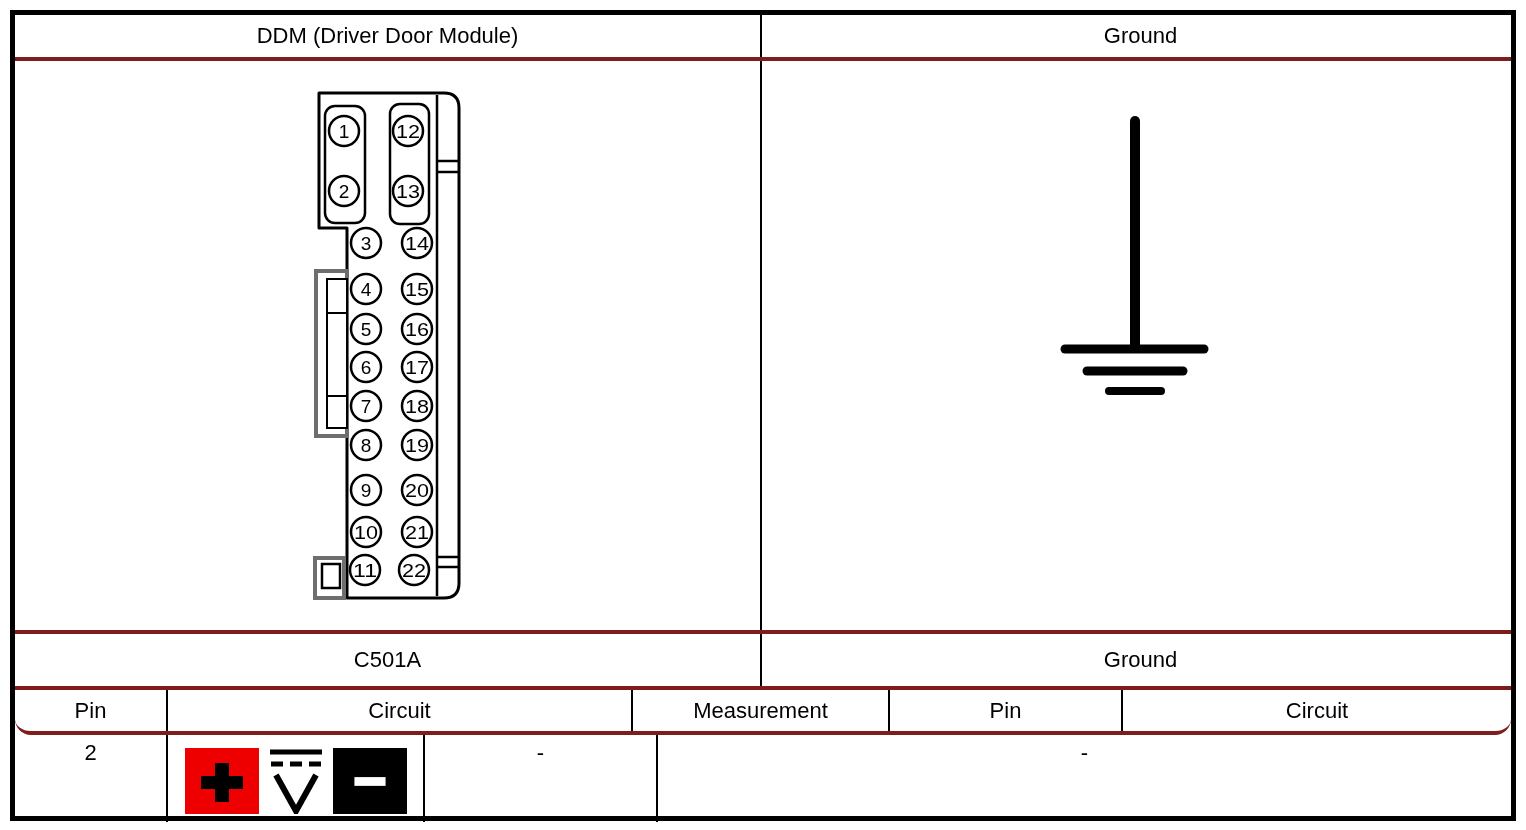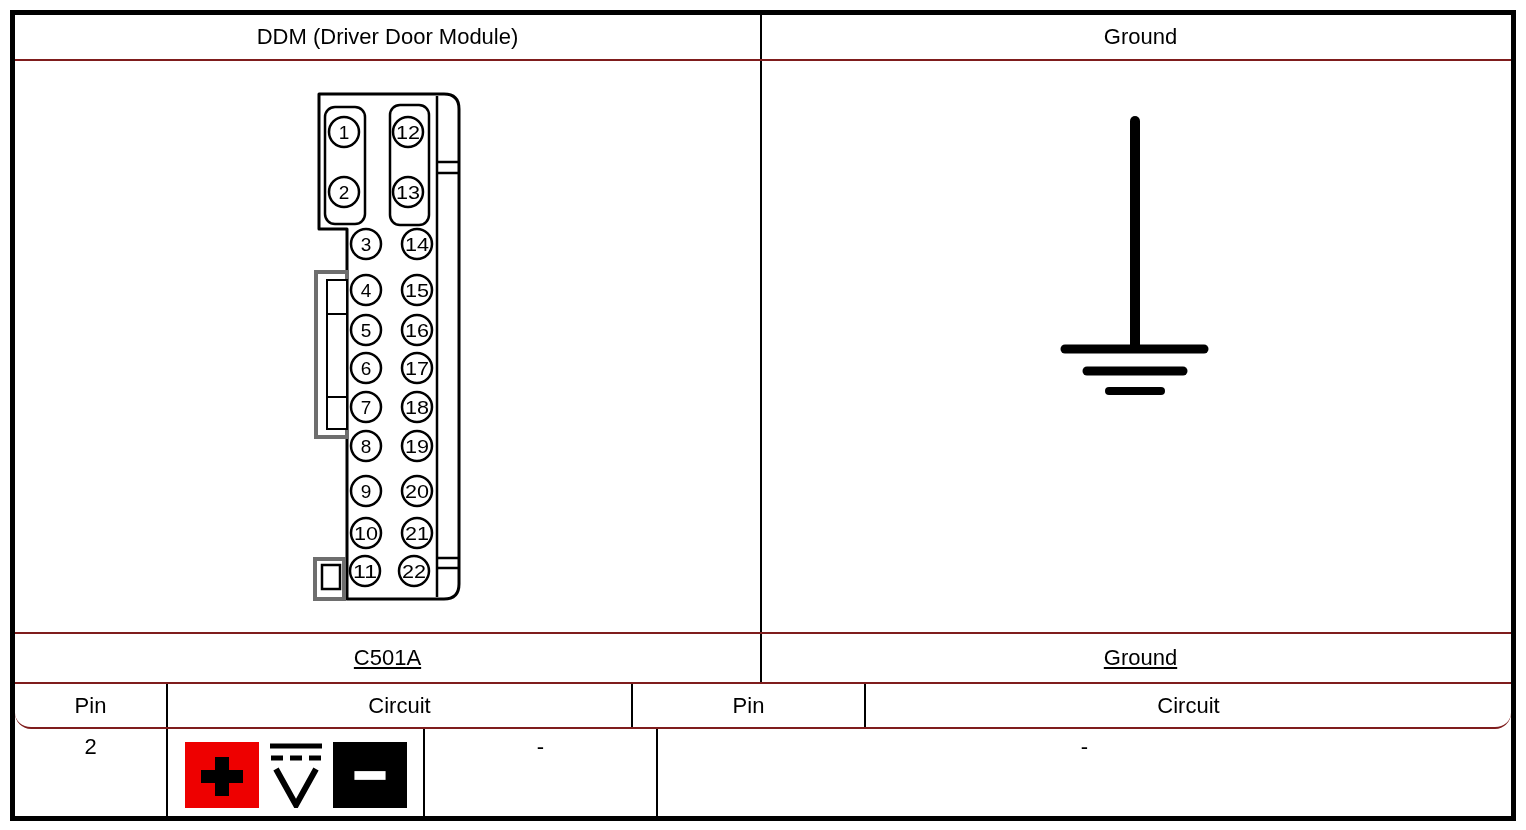--- a/index.html
+++ b/index.html
@@ -1,21 +1,21 @@
 <!DOCTYPE html>
 <html><head>
 <meta charset="utf-8">
 <style>
   html,body{margin:0;padding:0;background:#fff;}
   body{width:1526px;height:830px;position:relative;font-family:"Liberation Sans",sans-serif;color:#000;}
   .frame{position:absolute;left:10px;top:10px;width:1496px;height:801px;border:5px solid #000;}
-  .row{display:flex;box-sizing:border-box;border-bottom:2px solid #7f1d1d;}
+  .row{display:flex;box-sizing:border-box;border-bottom:4px solid #7f1d1d;}
   .r1{height:46px;}
   .r2{height:573px;}
-  .r3{height:50px;text-decoration:underline;}
+  .r3{height:56px;}
   .r4{height:45px;border-radius:16px;}
   .r5{height:87px;border-bottom:none;}
   .cell{box-sizing:border-box;display:flex;align-items:center;justify-content:center;font-size:22px;overflow:hidden;}
   .bR{border-right:2px solid #000;}
   .w-half{width:747px;}
   .w-rest{flex:1;margin-left:8px;}
   .c1{width:153px;}
   .c2{width:465px;}
   .c3{width:257px;}
   .c4{width:233px;}
@@ -163,20 +163,21 @@
   </div>
 
   <div class="row r3">
     <div class="cell bR w-half">C501A</div>
     <div class="cell w-rest">Ground</div>
   </div>
 
   <div class="row r4">
     <div class="cell bR c1">Pin</div>
     <div class="cell bR c2">Circuit</div>
+    <div class="cell bR c3">Measurement</div>
     <div class="cell bR c4">Pin</div>
     <div class="cell c5">Circuit</div>
   </div>
 
   <div class="row r5">
     <div class="cell bR c1 top-align">2</div>
     <div class="cell bR c3 meas">
       <div class="lead-box" id="plus-box" style="background: rgb(238, 0, 0);">
         <svg width="74" height="66" viewBox="0 0 74 66">
           <path d="M30 15 h14 v13 h14 v13 h-14 v13 h-14 v-13 h-14 v-13 h14 z" fill="#000"></path>

